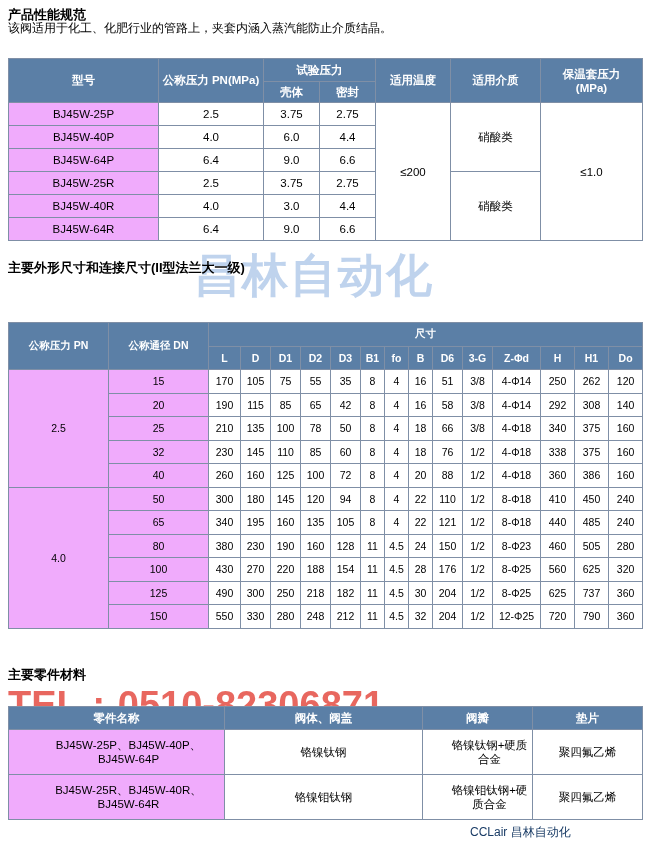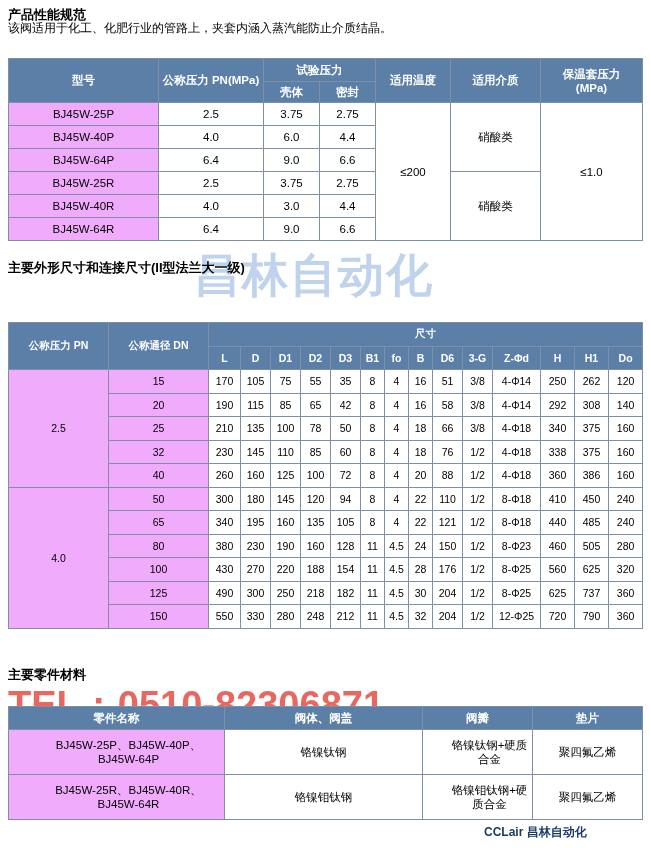--- a/index.html
+++ b/index.html
@@ -138,24 +138,24 @@
   #tbl3 {
     position: absolute;
     left: 8px;
     top: 706px;
     width: 634px;
   }
   #tbl3 td, #tbl3 th { font-size: 11.5px; }
 
   .footer {
     position: absolute;
-    left: 484px;
+    left: 470px;
     top: 824px;
     font-size: 12px;
-    font-weight: bold;
+    font-weight: normal;
     color: #1a3c66;
     white-space: nowrap;
   }
   .multiline { line-height: 1.25; padding-left: 24px; }
 </style>
 </head>
 <body>
 
 <div class="page">
 

